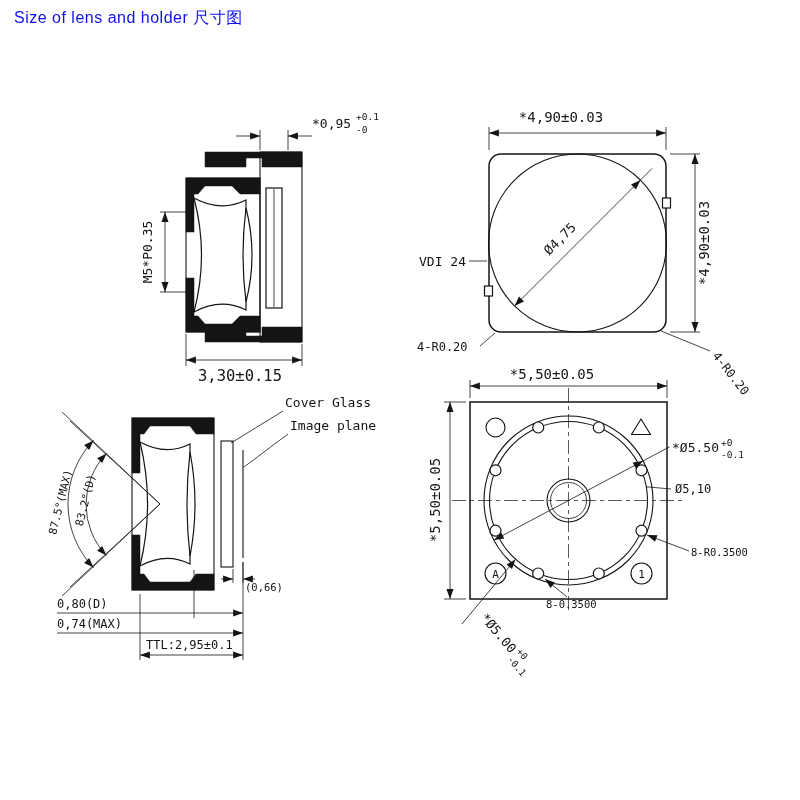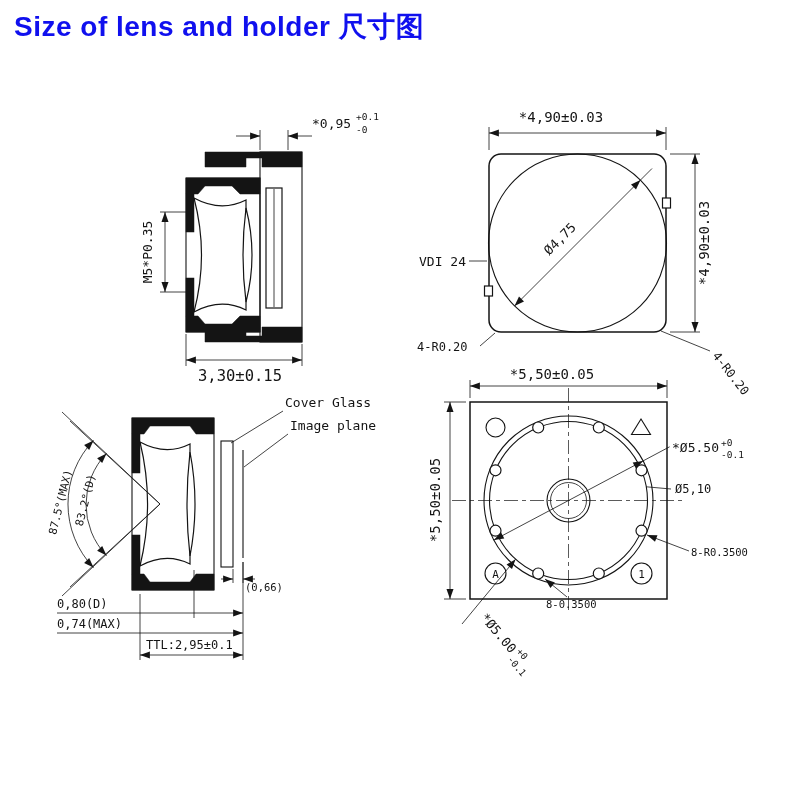--- a/index.html
+++ b/index.html
@@ -1,20 +1,20 @@
 <!DOCTYPE html>
 <html><head>
 <meta charset="utf-8">
 <style>
   * { margin:0; padding:0; box-sizing:border-box; }
   html, body { width:800px; height:800px; background:#ffffff; overflow:hidden; }
   .page { position:relative; width:800px; height:800px; background:#ffffff; }
   .title { position:absolute; left:14px; top:8px;
-           font-family:"Liberation Sans", sans-serif; font-weight:bold;
-           font-size:28px; color:#1010ee; letter-spacing:0.5px; white-space:pre; }
+           font-family:"Liberation Sans", sans-serif; font-weight:normal;
+           font-size:16px; color:#1010ee; letter-spacing:0.5px; white-space:pre; }
   svg { position:absolute; left:0; top:0; }
   text { font-family:"DejaVu Sans Mono", monospace; fill:#141414; }
   .ol   { fill:none; stroke:#141414; stroke-width:1.5; }
   .ol2  { fill:none; stroke:#141414; stroke-width:1.1; }
   .thin { fill:none; stroke:#141414; stroke-width:0.8; }
   .blk  { fill:#141414; stroke:#141414; stroke-width:0.5; }
   .wht  { fill:#ffffff; stroke:#141414; stroke-width:1.2; }
   .cl   { fill:none; stroke:#141414; stroke-width:0.7; stroke-dasharray:14 4 4 4; }
   .t15  { font-size:15.5px; }
   .t14  { font-size:14px; }

